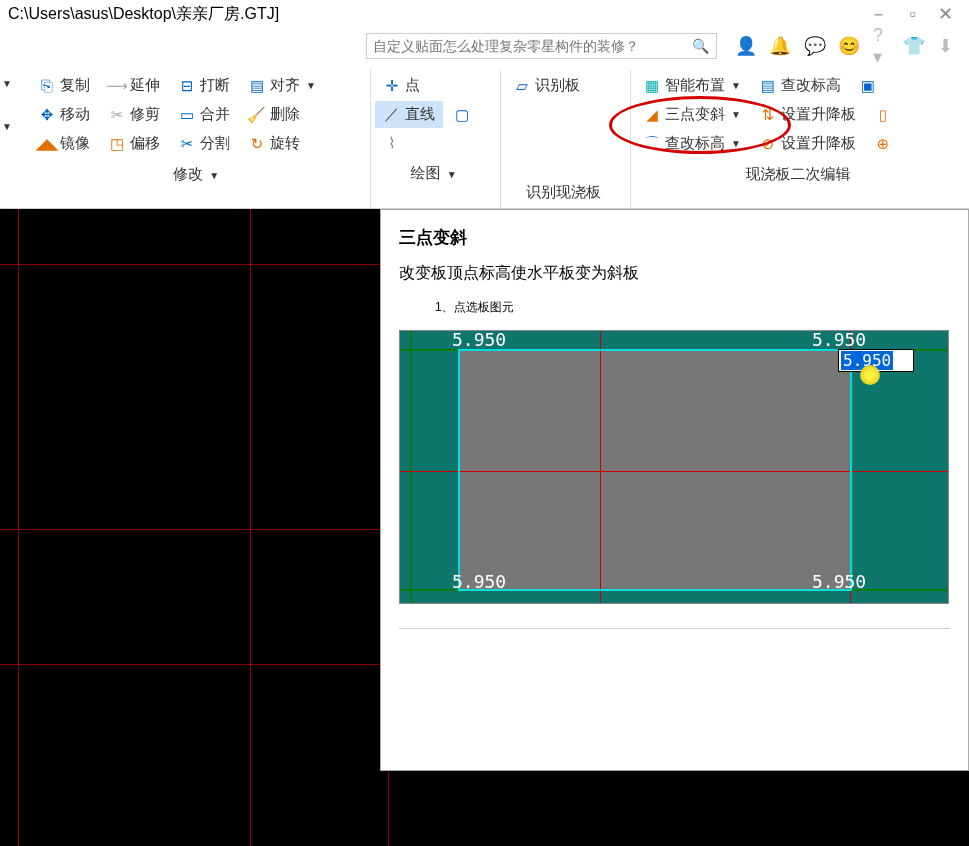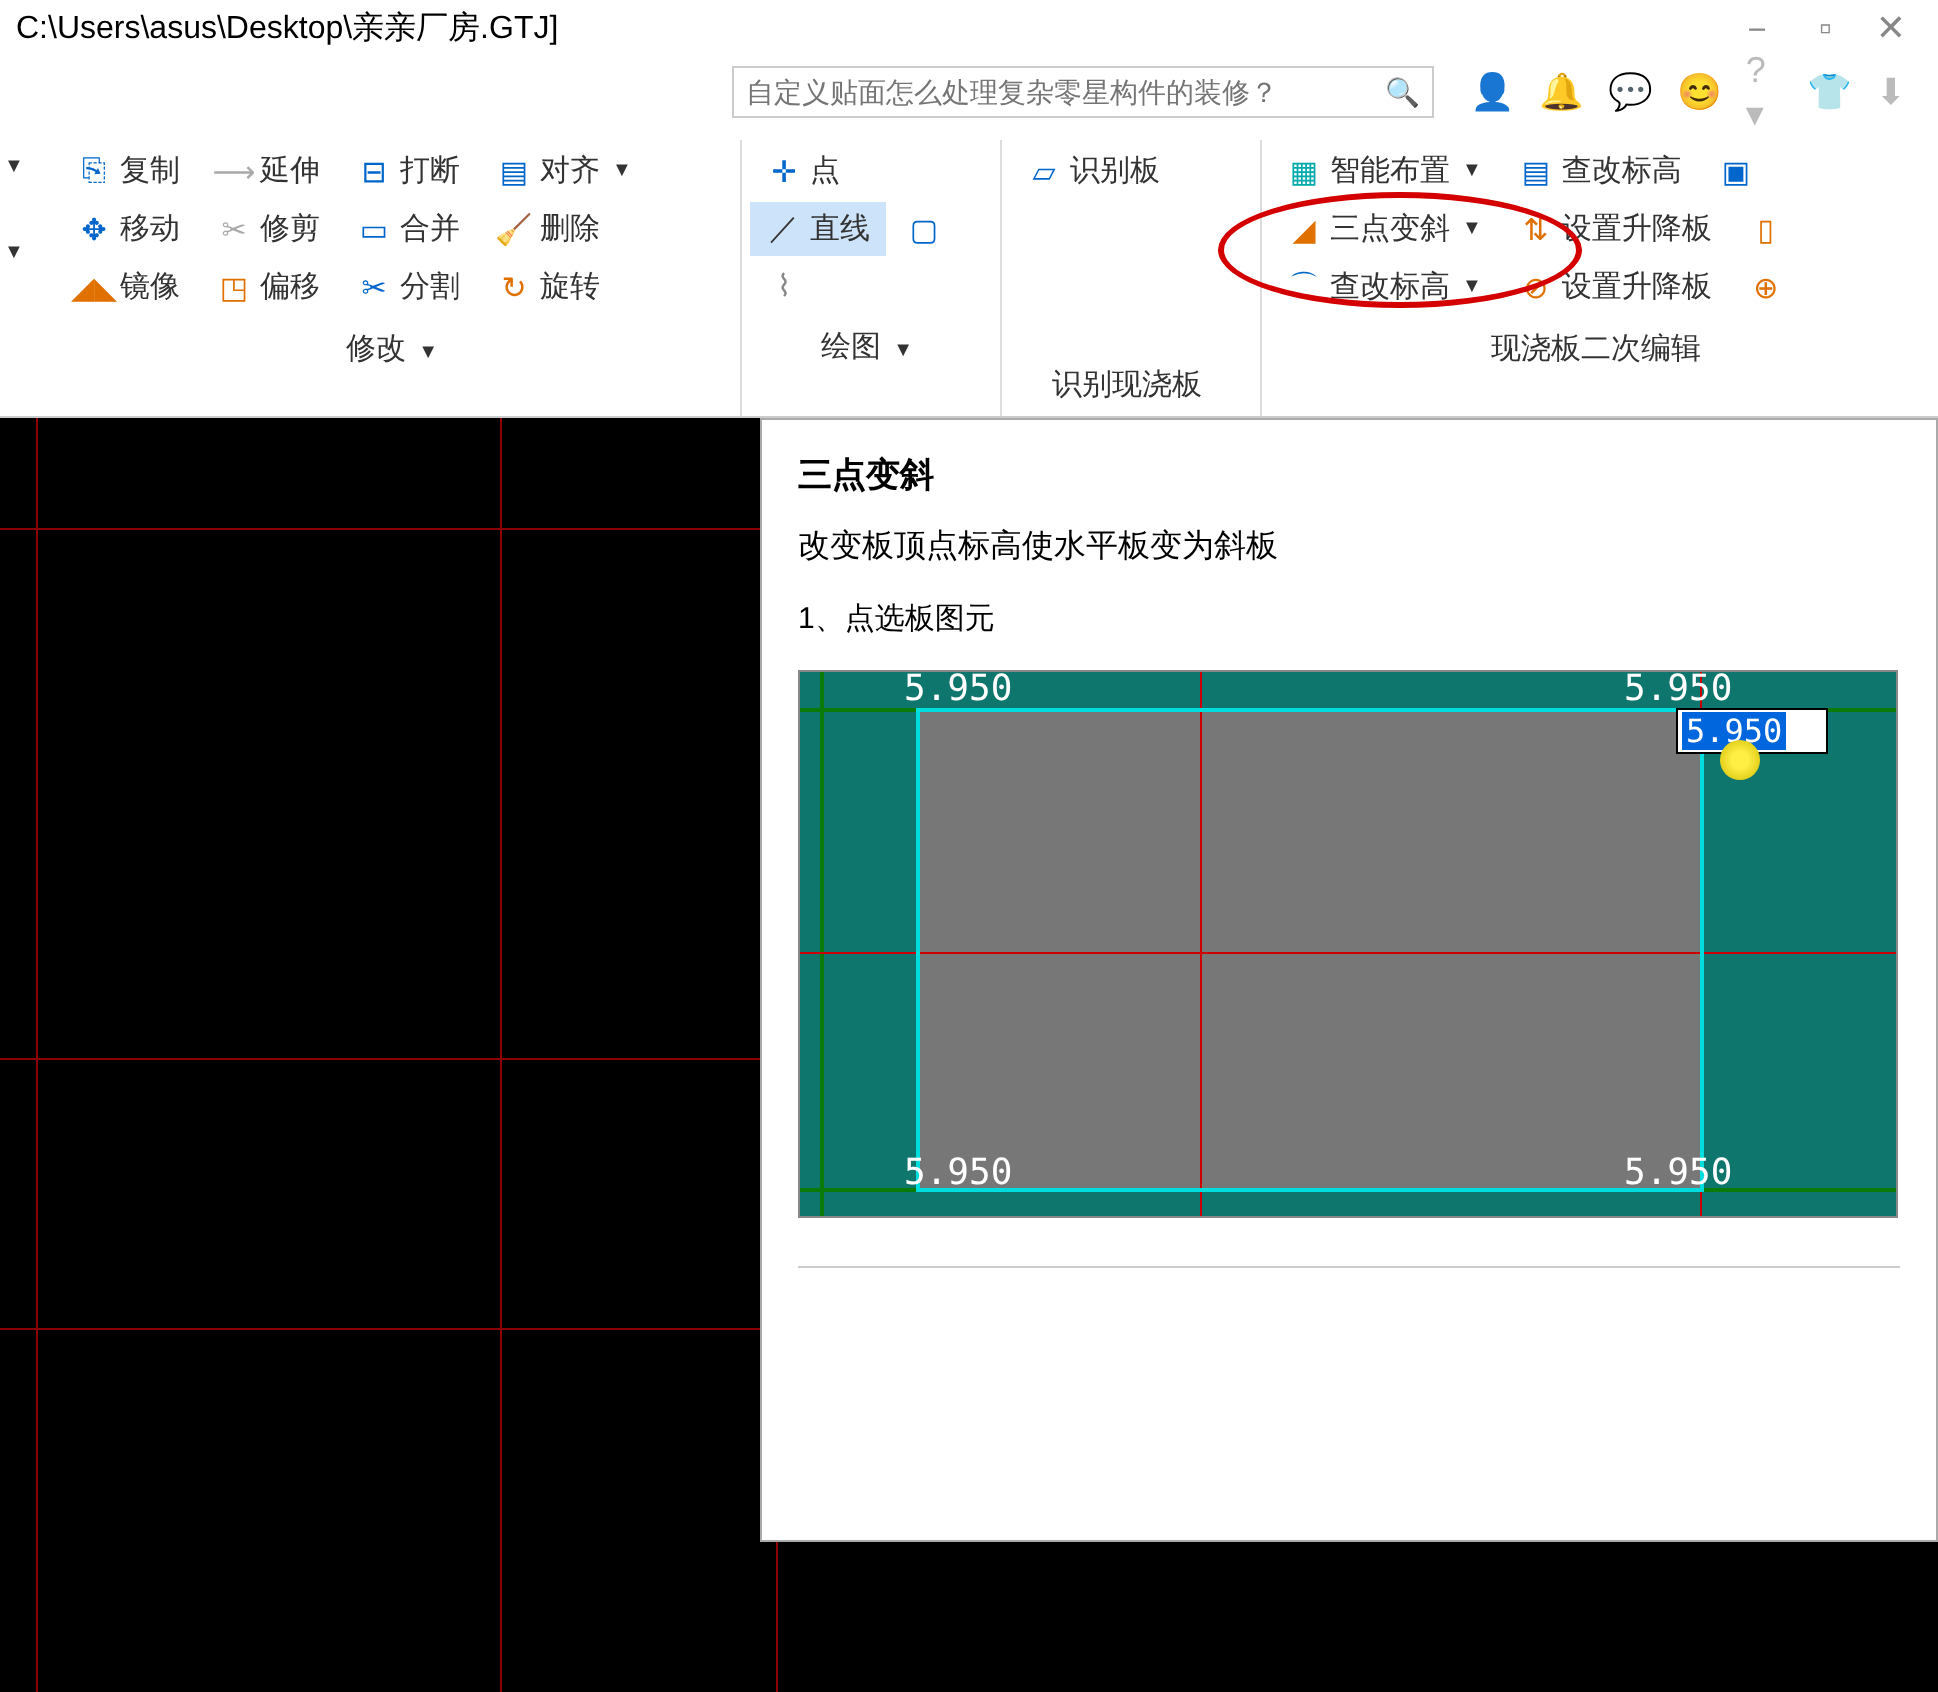--- a/index.html
+++ b/index.html
@@ -29,21 +29,21 @@
     
     .dropdown-caret { font-size: 10px; color: #333; margin-left: 2px; }
     
     .canvas-area { position: relative; height: 642px; background: #000; overflow: hidden; }
     .red-h { position: absolute; left: 0; width: 100%; height: 1px; background: #8b0000; }
     .red-v { position: absolute; top: 0; height: 100%; width: 1px; background: #8b0000; }
     
     .tooltip-panel { position: absolute; left: 380px; top: 0; width: 589px; height: 562px; background: #fff; border: 1px solid #aaa; padding: 16px 18px; }
     .tooltip-title { font-size: 17px; font-weight: bold; margin-bottom: 14px; }
     .tooltip-desc { font-size: 16px; margin-bottom: 14px; }
-    .tooltip-steps { font-size: 15px; line-height: 1.65; margin-bottom: 12px; }
+    .tooltip-steps { font-size: 12px; line-height: 1.65; margin-bottom: 12px; margin-left: 36px; }
     
     .preview-box { border: 1px solid #888; width: 550px; height: 274px; background: #0f766e; position: relative; margin-top: 4px; }
     .prev-green-h { position: absolute; left: 0; width: 100%; height: 2px; background: #0a7a0a; }
     .prev-green-v { position: absolute; top: 0; height: 100%; width: 2px; background: #0a7a0a; }
     .prev-red-h { position: absolute; left: 0; width: 100%; height: 1px; background: #c00; }
     .prev-red-v { position: absolute; top: 0; height: 100%; width: 1px; background: #c00; }
     .prev-slab { position: absolute; background: #777; }
     .prev-cyan { position: absolute; border: 2px solid #0dd; background: rgba(120,120,120,0.0); }
     .prev-label { position: absolute; color: #fff; font-size: 18px; font-family: monospace; }
     .edit-box { position: absolute; background: #fff; border: 1px solid #000; padding: 1px 2px; display: flex; align-items: center; }

